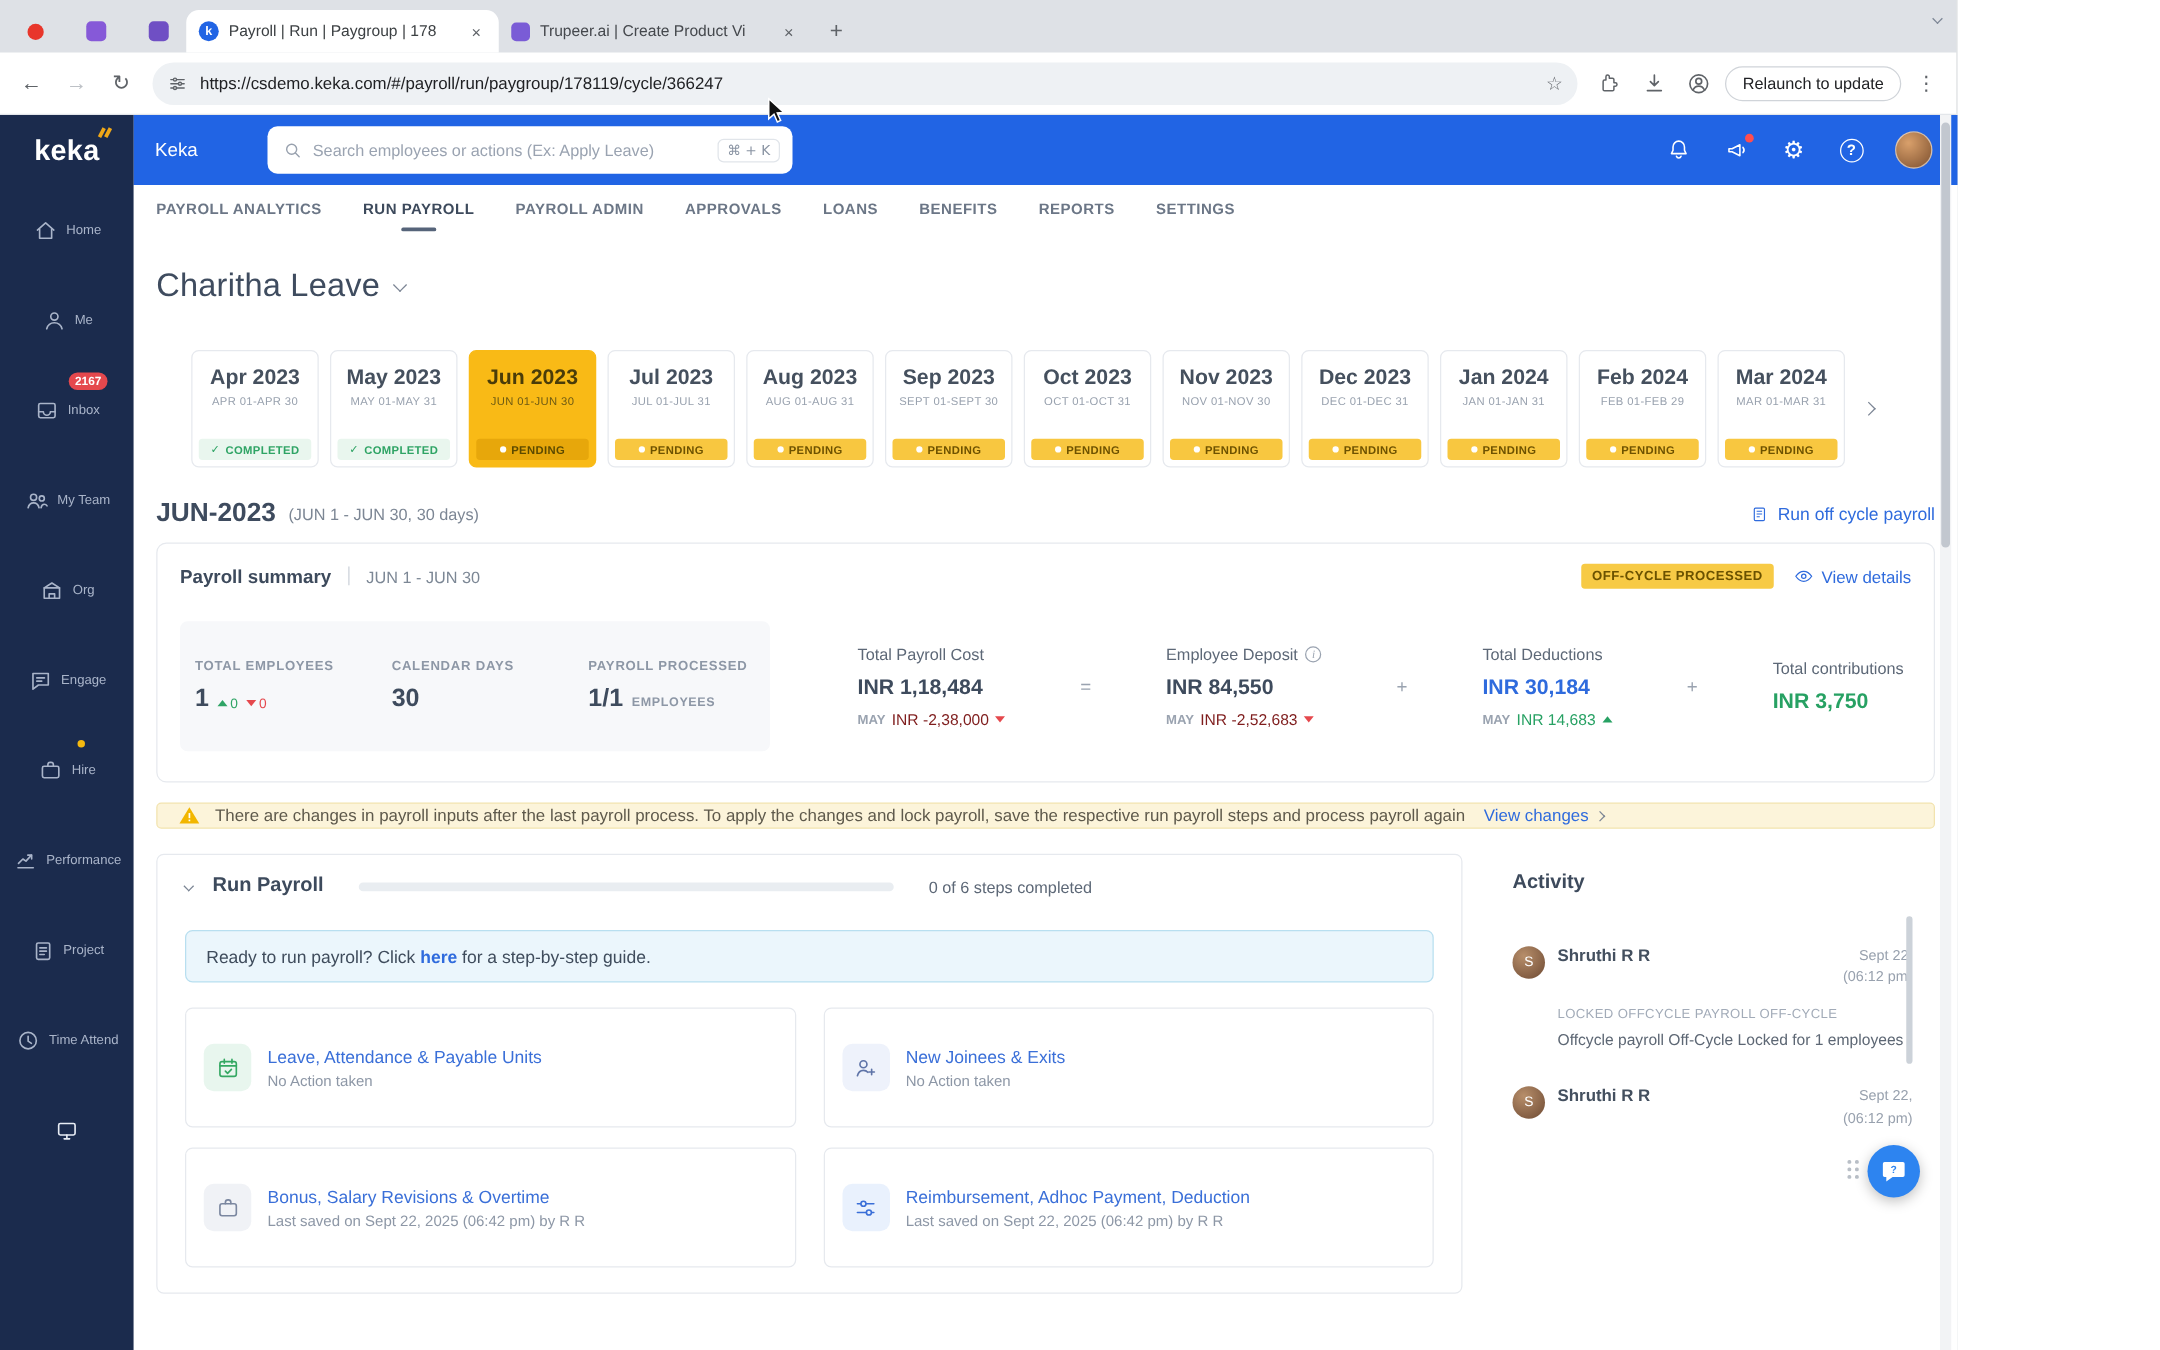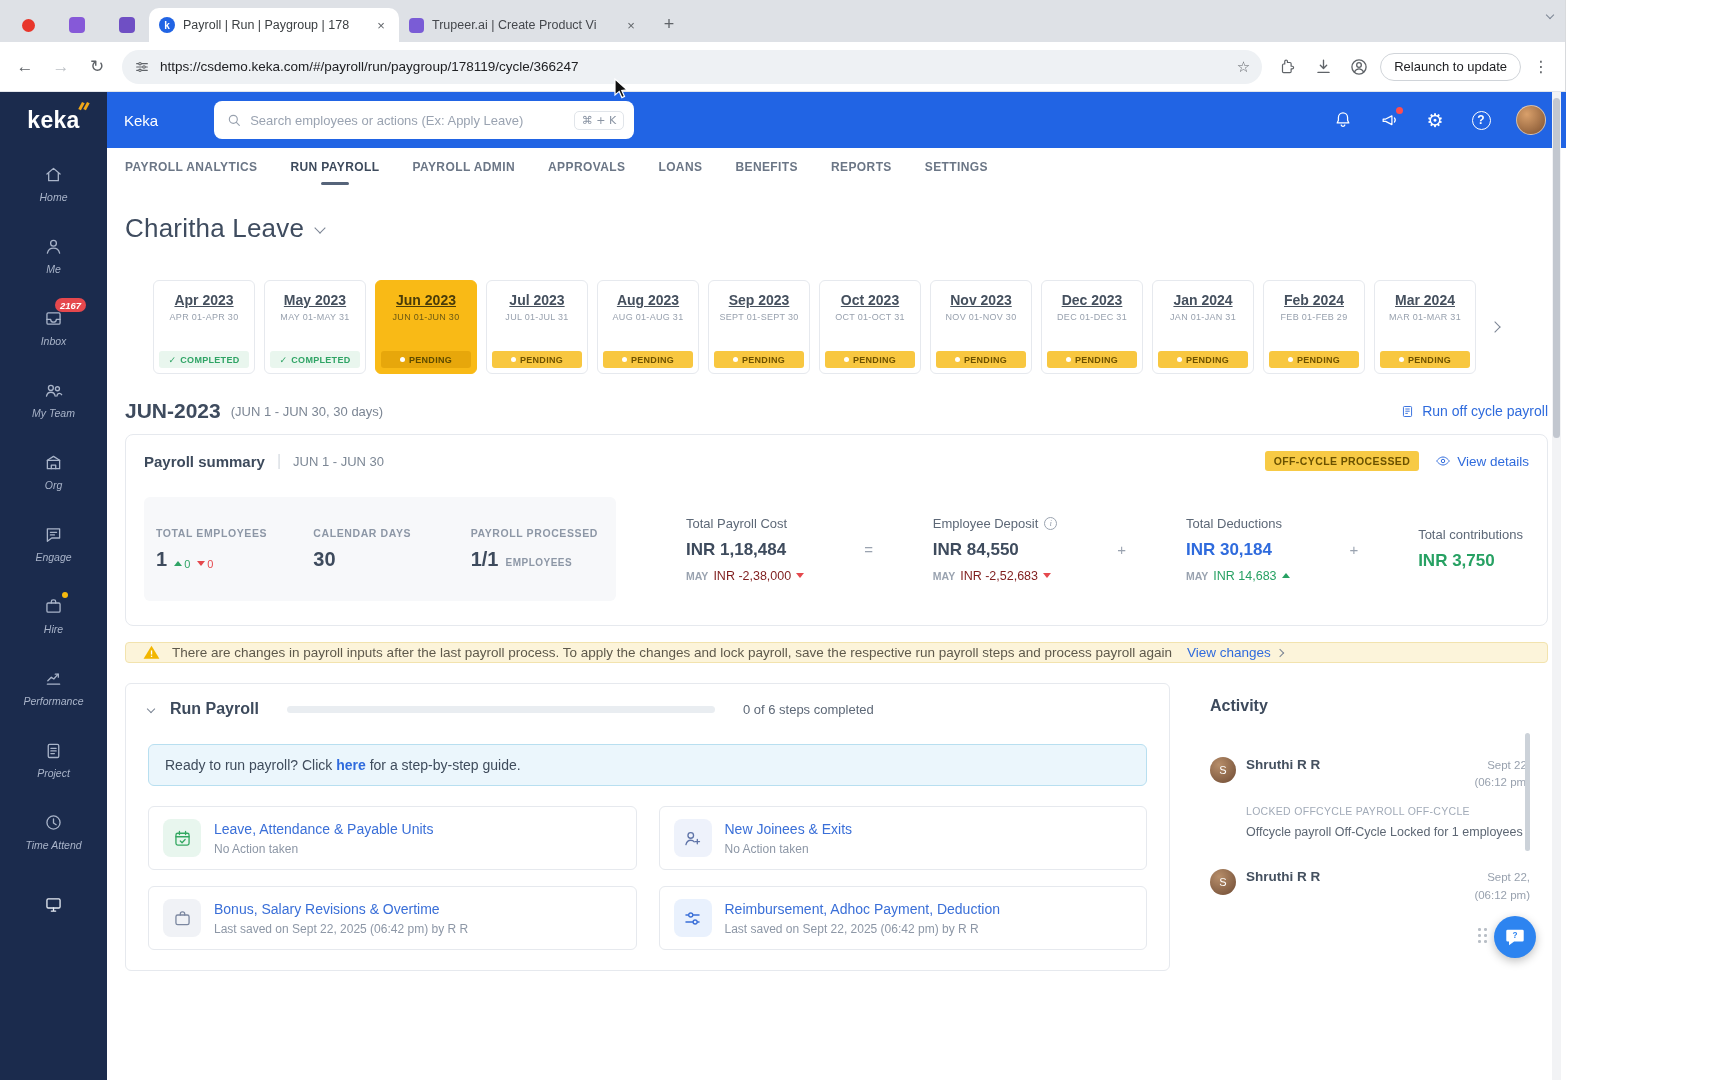--- a/index.html
+++ b/index.html
@@ -31,21 +31,21 @@
   .relaunch-btn { height:28px; border:1px solid #d0d4d9; border-radius:14px; padding:0 13px; display:flex; align-items:center; font-size:13px; color:#202124; background:#fff; white-space:nowrap; }
   .kebab { font-size:16px; color:#5f6368; padding:0 6px; }
 
   
   .app { position:absolute; top:92px; left:0; width:1566px; height:988px; display:flex; }
   .sidebar { width:107px; background:#1b2b4d; color:#a9b4c9; flex:none; display:flex; flex-direction:column; align-items:center; overflow:hidden; }
   .logo { height:56px; display:flex; align-items:center; justify-content:center; color:#fff; font-size:23px; font-weight:bold; letter-spacing:.3px; position:relative; }
   .logo-tick { position:absolute; right:-12px; top:10px; width:12px; height:10px; }
   .logo-tick i { position:absolute; width:2.5px; height:8px; background:#f0a818; transform:rotate(28deg); display:block; }
   .logo-tick i:nth-child(2) { left:5px; }
-  .side-item { width:100%; height:72px; display:flex; flex-direction:column; align-items:center; justify-content:center; gap:6px; position:relative; cursor:default;font-style:italic; }
+  .side-item { width:100%; height:72px; display:flex; flex-direction:row; align-items:center; justify-content:center; gap:6px; position:relative; cursor:default; }
   .side-item svg { width:21px; height:21px; stroke:#a9b4c9; fill:none; stroke-width:1.5; stroke-linecap:round; stroke-linejoin:round; }
   .side-label { font-size:10.5px; color:#a9b4c9; text-align:center; line-height:1.2; }
   .inbox-badge { position:absolute; top:6px; left:55px; background:#e5484d; color:#fff; font-size:9.5px; font-weight:bold; border-radius:8px; padding:1.5px 5px; }
   .hire-dot { position:absolute; top:12px; left:62px; width:6px; height:6px; border-radius:50%; background:#f5b90f; }
   .side-partial svg { stroke:#e8edf5; }
 
   .main { flex:1; display:flex; flex-direction:column; min-width:0; }
   .app-header { height:56px; background:#2164e4; display:flex; align-items:center; padding:0 20px 0 17px; gap:18px; flex:none; }
   .org-name { color:#fff; font-size:15px; }
   .search-box { width:420px; height:38px; background:#fff; border-radius:8px; display:flex; align-items:center; padding:0 10px 0 12px; gap:8px; margin-left:38px; }
@@ -69,21 +69,21 @@
   .nav-tab.active::after { content:""; position:absolute; bottom:1px; left:50%; transform:translateX(-50%); width:28px; height:3.5px; border-radius:2px; background:#56647a; }
 
   .title-row { margin:24px 18px 0; display:flex; align-items:center; gap:12px; height:36px; }
   .page-title { font-size:26px; color:#3f4c5f; font-weight:500; letter-spacing:.2px; }
   .chev { display:inline-block; width:8px; height:8px; border-right:1.8px solid #7b8594; border-bottom:1.8px solid #7b8594; transform:rotate(45deg); }
   .chev.right { transform:rotate(-45deg); }
   .chev.small { width:6px; height:6px; }
 
   .months-row { margin:34px 18px 0 46px; display:flex; gap:9px; align-items:stretch; }
   .month-card { width:102px; border:1px solid #e6e9ee; border-radius:6px; background:#fff; display:flex; flex-direction:column; text-align:center; padding-top:11px; height:94px; cursor:default; }
-  .m-name { font-size:14px; font-weight:600; color:#45505e;text-decoration:underline; }
+  .m-name { font-size:17px; font-weight:600; color:#45505e; }
   .m-range { font-size:9px; color:#98a1ae; letter-spacing:.3px; margin-top:4px; }
   .m-badge { margin:auto 5px 5px; height:17px; border-radius:3px; display:flex; align-items:center; justify-content:center; gap:4px; font-size:9px; font-weight:bold; letter-spacing:.3px; }
   .month-card.pending .m-badge { background:#f8c740; color:#6e5200; }
   .month-card.pending .m-dot { width:5px; height:5px; border-radius:50%; background:#fff; }
   .month-card.completed .m-badge { background:#e9f6ee; color:#2fa465; }
   .month-card.completed .m-dot::before { content:"✓"; font-size:9px; color:#2fa465; }
   .month-card.selected { background:#f9ba16; border-color:#f9ba16; }
   .month-card.selected .m-name { color:#4a3c09; }
   .month-card.selected .m-range { color:#6d5a14; }
   .month-card.selected .m-badge { background:#e7a70b; color:#5c4a00; }
@@ -137,21 +137,21 @@
 
   .bottom-row { margin:20px 18px 0; display:flex; gap:40px; align-items:flex-start; }
   .run-card { width:1045px; border:1px solid #e6e9ee; border-radius:6px; padding:16px 22px 20px; flex:none; }
   .run-head { display:flex; align-items:center; gap:16px; }
   .run-title { font-size:16px; font-weight:600; color:#3d4a5c; }
   .progress-track { width:428px; height:7px; background:#e9edf1; border-radius:4px; margin-left:12px; }
   .progress-text { font-size:13px; color:#5d6877; margin-left:12px; }
   .guide-banner { margin-top:26px; background:#ebf6fc; border:1px solid #b8dff0; border-radius:6px; padding:12px 16px; font-size:14px; color:#3f4c5c; }
   .guide-banner a { color:#2f6bdd; font-weight:bold; text-decoration:none; }
   .steps-grid { margin-top:20px; display:grid; grid-template-columns:1fr 1fr; gap:16px 22px; }
-  .step-card { border:1px solid #e6e9ee; border-radius:6px; padding:12px 14px; display:flex; align-items:center; gap:13px; min-height:64px; }
+  .step-card { border:1px solid #e6e9ee; border-radius:6px; padding:28px 14px; display:flex; align-items:center; gap:13px; min-height:64px; }
   .step-icon { width:38px; height:38px; border-radius:8px; display:flex; align-items:center; justify-content:center; flex:none; }
   .step-icon svg { width:21px; height:21px; fill:none; stroke-width:1.5; stroke-linecap:round; stroke-linejoin:round; }
   .si-green { background:#e8f6ee; } .si-green svg { stroke:#34a862; }
   .si-blue-gray { background:#eef2fb; } .si-blue-gray svg { stroke:#5f74a8; }
   .si-gray { background:#f0f2f6; } .si-gray svg { stroke:#7b87a0; }
   .si-blue { background:#e9f1fd; } .si-blue svg { stroke:#3a6fd8; }
   .step-title { font-size:14px; color:#3a6fd8; font-weight:500; }
   .step-sub { font-size:12px; color:#8d97a6; margin-top:5px; }
 
   .activity { width:320px; position:relative; padding-top:14px; }

